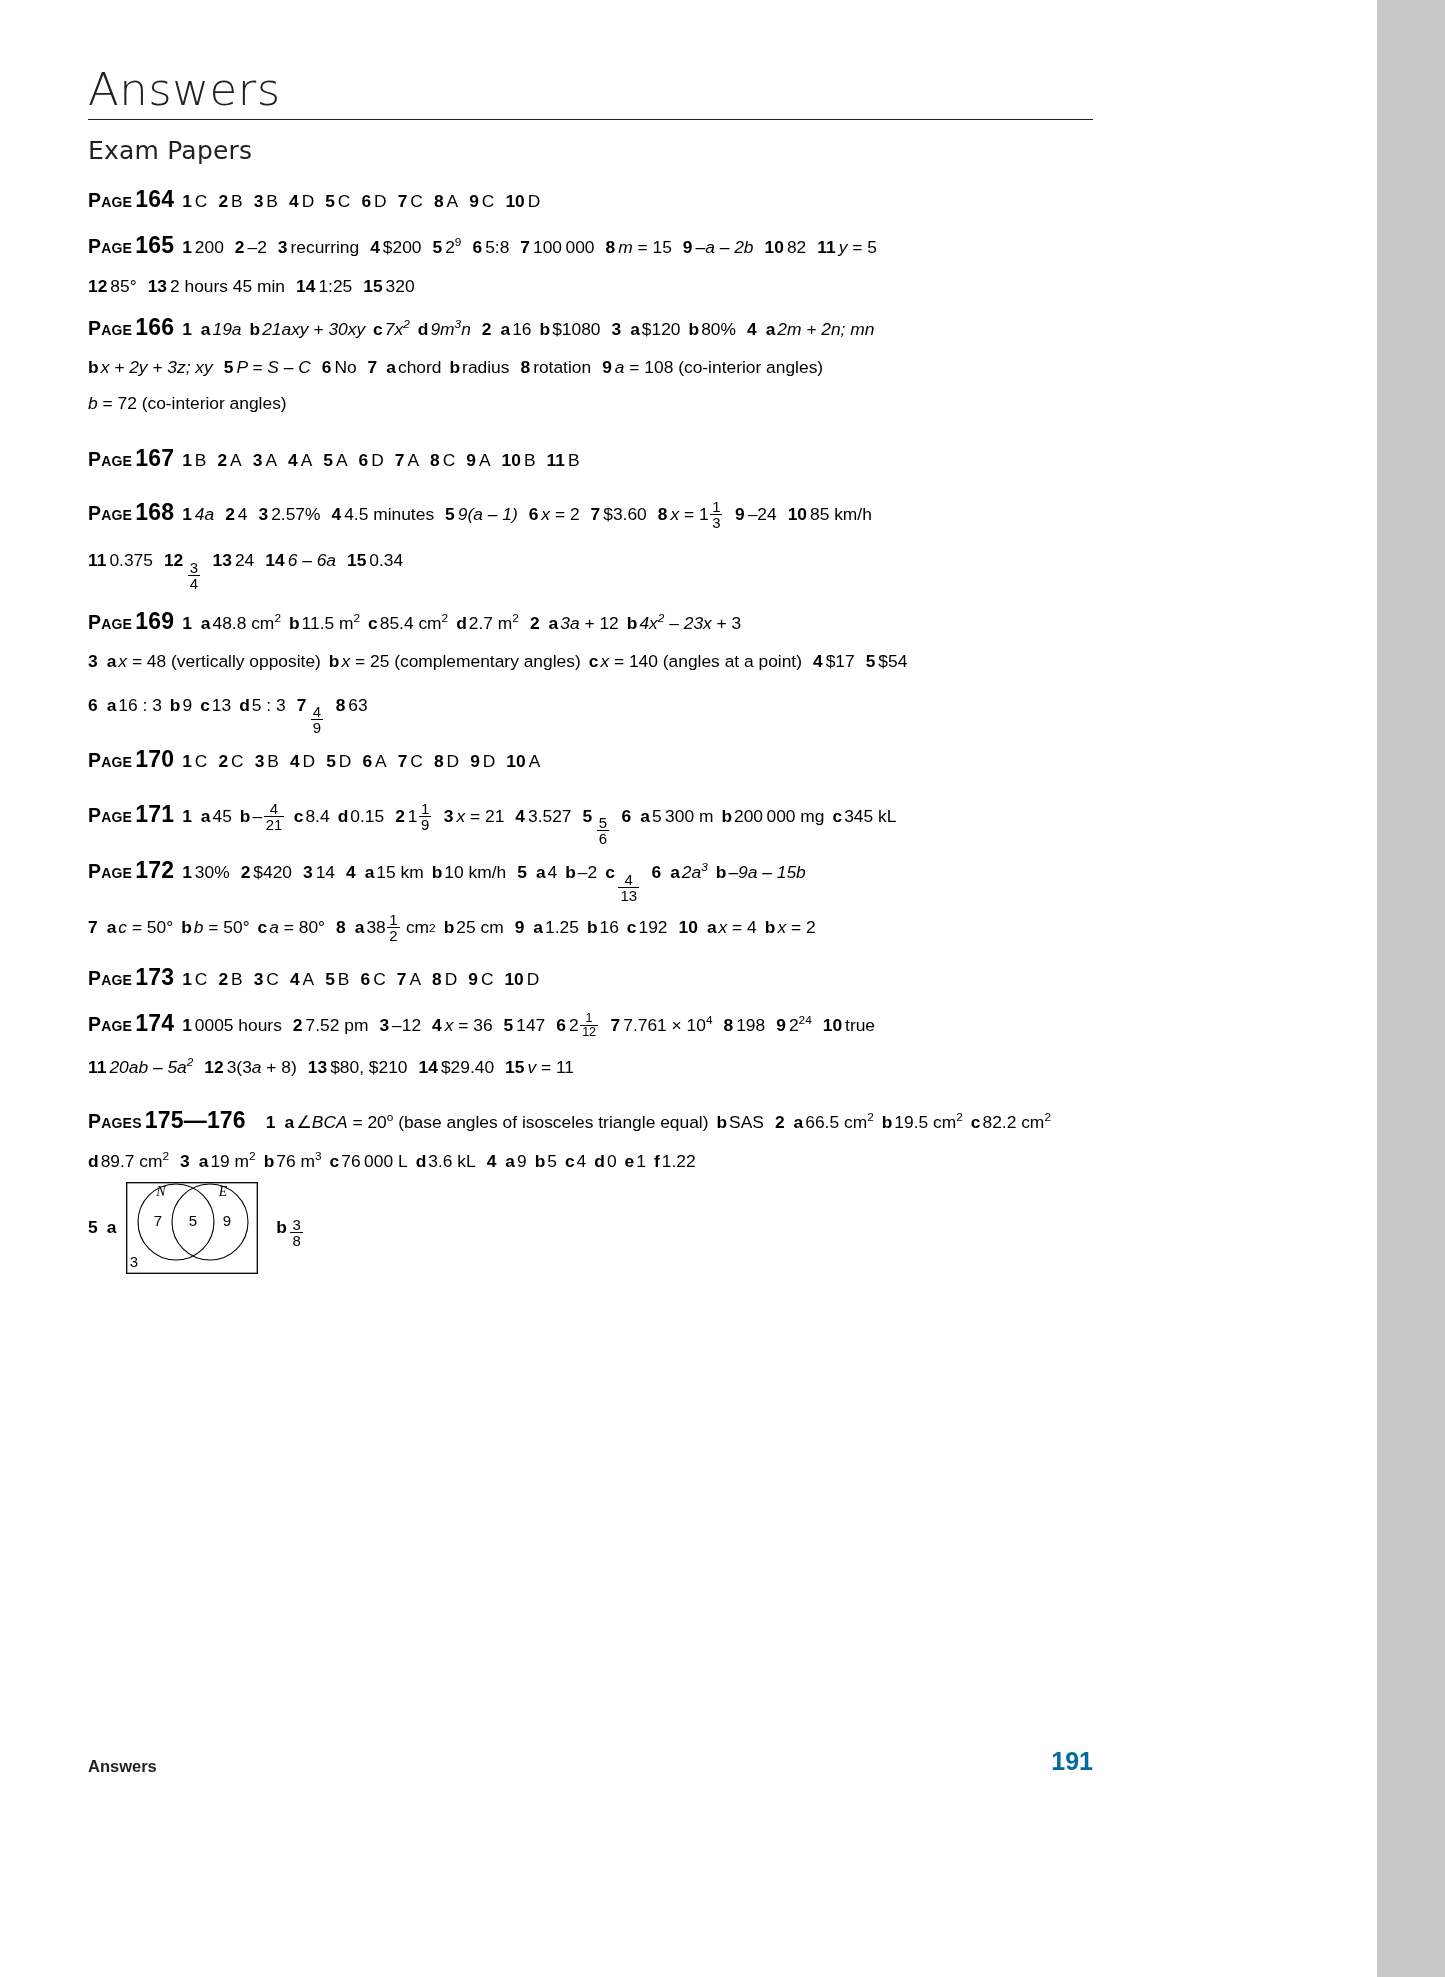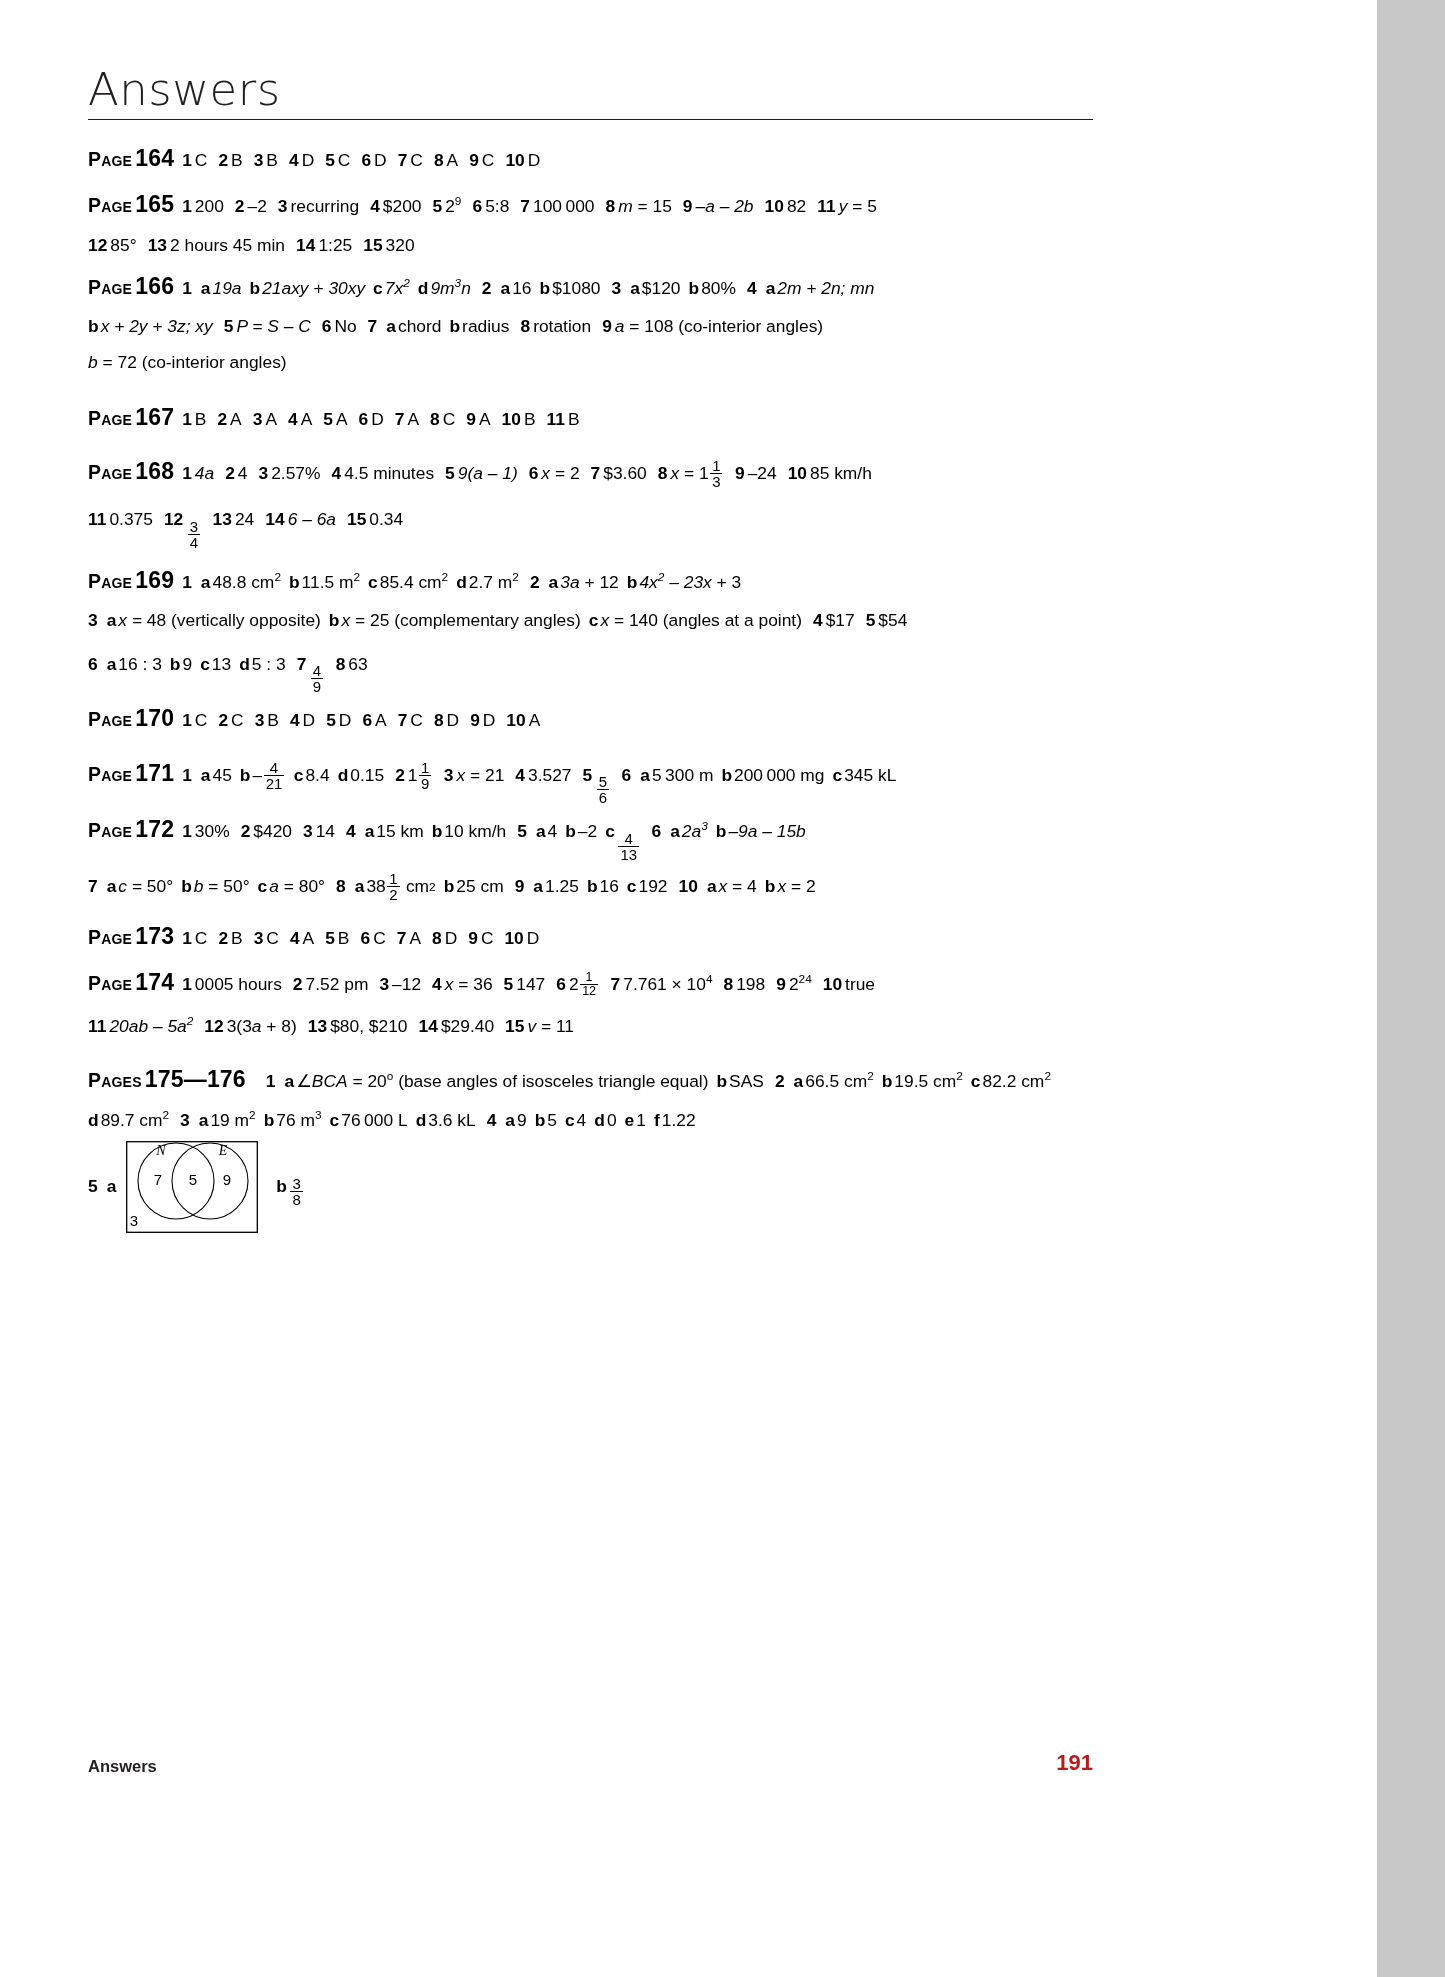--- a/index.html
+++ b/index.html
@@ -130,33 +130,34 @@
     display: flex;
     justify-content: space-between;
     align-items: flex-end;
   }
   .footer-left {
     font-size: 16.5px;
     font-weight: bold;
     color: #231f20;
   }
   .footer-right {
-    font-size: 22px;
-    font-weight: bold;
-    color: #b91c1c;
+    font-size: 25px;
+    font-weight: bold;
+    color: #0369a1;
   }
 </style>
 </head>
 <body>
 
 <div class="page">
   <div class="content">
 
     <h1 class="page-title">Answers</h1>
     <div class="title-rule"></div>
+    <h2 class="section-title">Exam Papers</h2>
 
     <div class="ans-block">
       <span class="pg-label"><span class="pg-word"><span class="cap">P</span><span class="sm">AGE</span></span><span class="pg-num">164</span></span><span class="qn first">1</span><span class="val">C</span><span class="qn">2</span><span class="val">B</span><span class="qn">3</span><span class="val">B</span><span class="qn">4</span><span class="val">D</span><span class="qn">5</span><span class="val">C</span><span class="qn">6</span><span class="val">D</span><span class="qn">7</span><span class="val">C</span><span class="qn">8</span><span class="val">A</span><span class="qn">9</span><span class="val">C</span><span class="qn">10</span><span class="val">D</span>
     </div>
 
     <div class="ans-block">
       <span class="pg-label"><span class="pg-word"><span class="cap">P</span><span class="sm">AGE</span></span><span class="pg-num">165</span></span><span class="qn first">1</span><span class="val">200</span><span class="qn">2</span><span class="val">–2</span><span class="qn">3</span><span class="val">recurring</span><span class="qn">4</span><span class="val">$200</span><span class="qn">5</span><span class="val">2<sup>9</sup></span><span class="qn">6</span><span class="val">5:8</span><span class="qn">7</span><span class="val">100 000</span><span class="qn">8</span><span class="val"><i class="it">m</i> = 15</span><span class="qn">9</span><span class="val it">–a – 2b</span><span class="qn">10</span><span class="val">82</span><span class="qn">11</span><span class="val"><i class="it">y</i> = 5</span>
     </div>
     <div class="ans-block">
       <span class="qn first">12</span><span class="val">85°</span><span class="qn">13</span><span class="val">2 hours 45 min</span><span class="qn">14</span><span class="val">1:25</span><span class="qn">15</span><span class="val">320</span>

